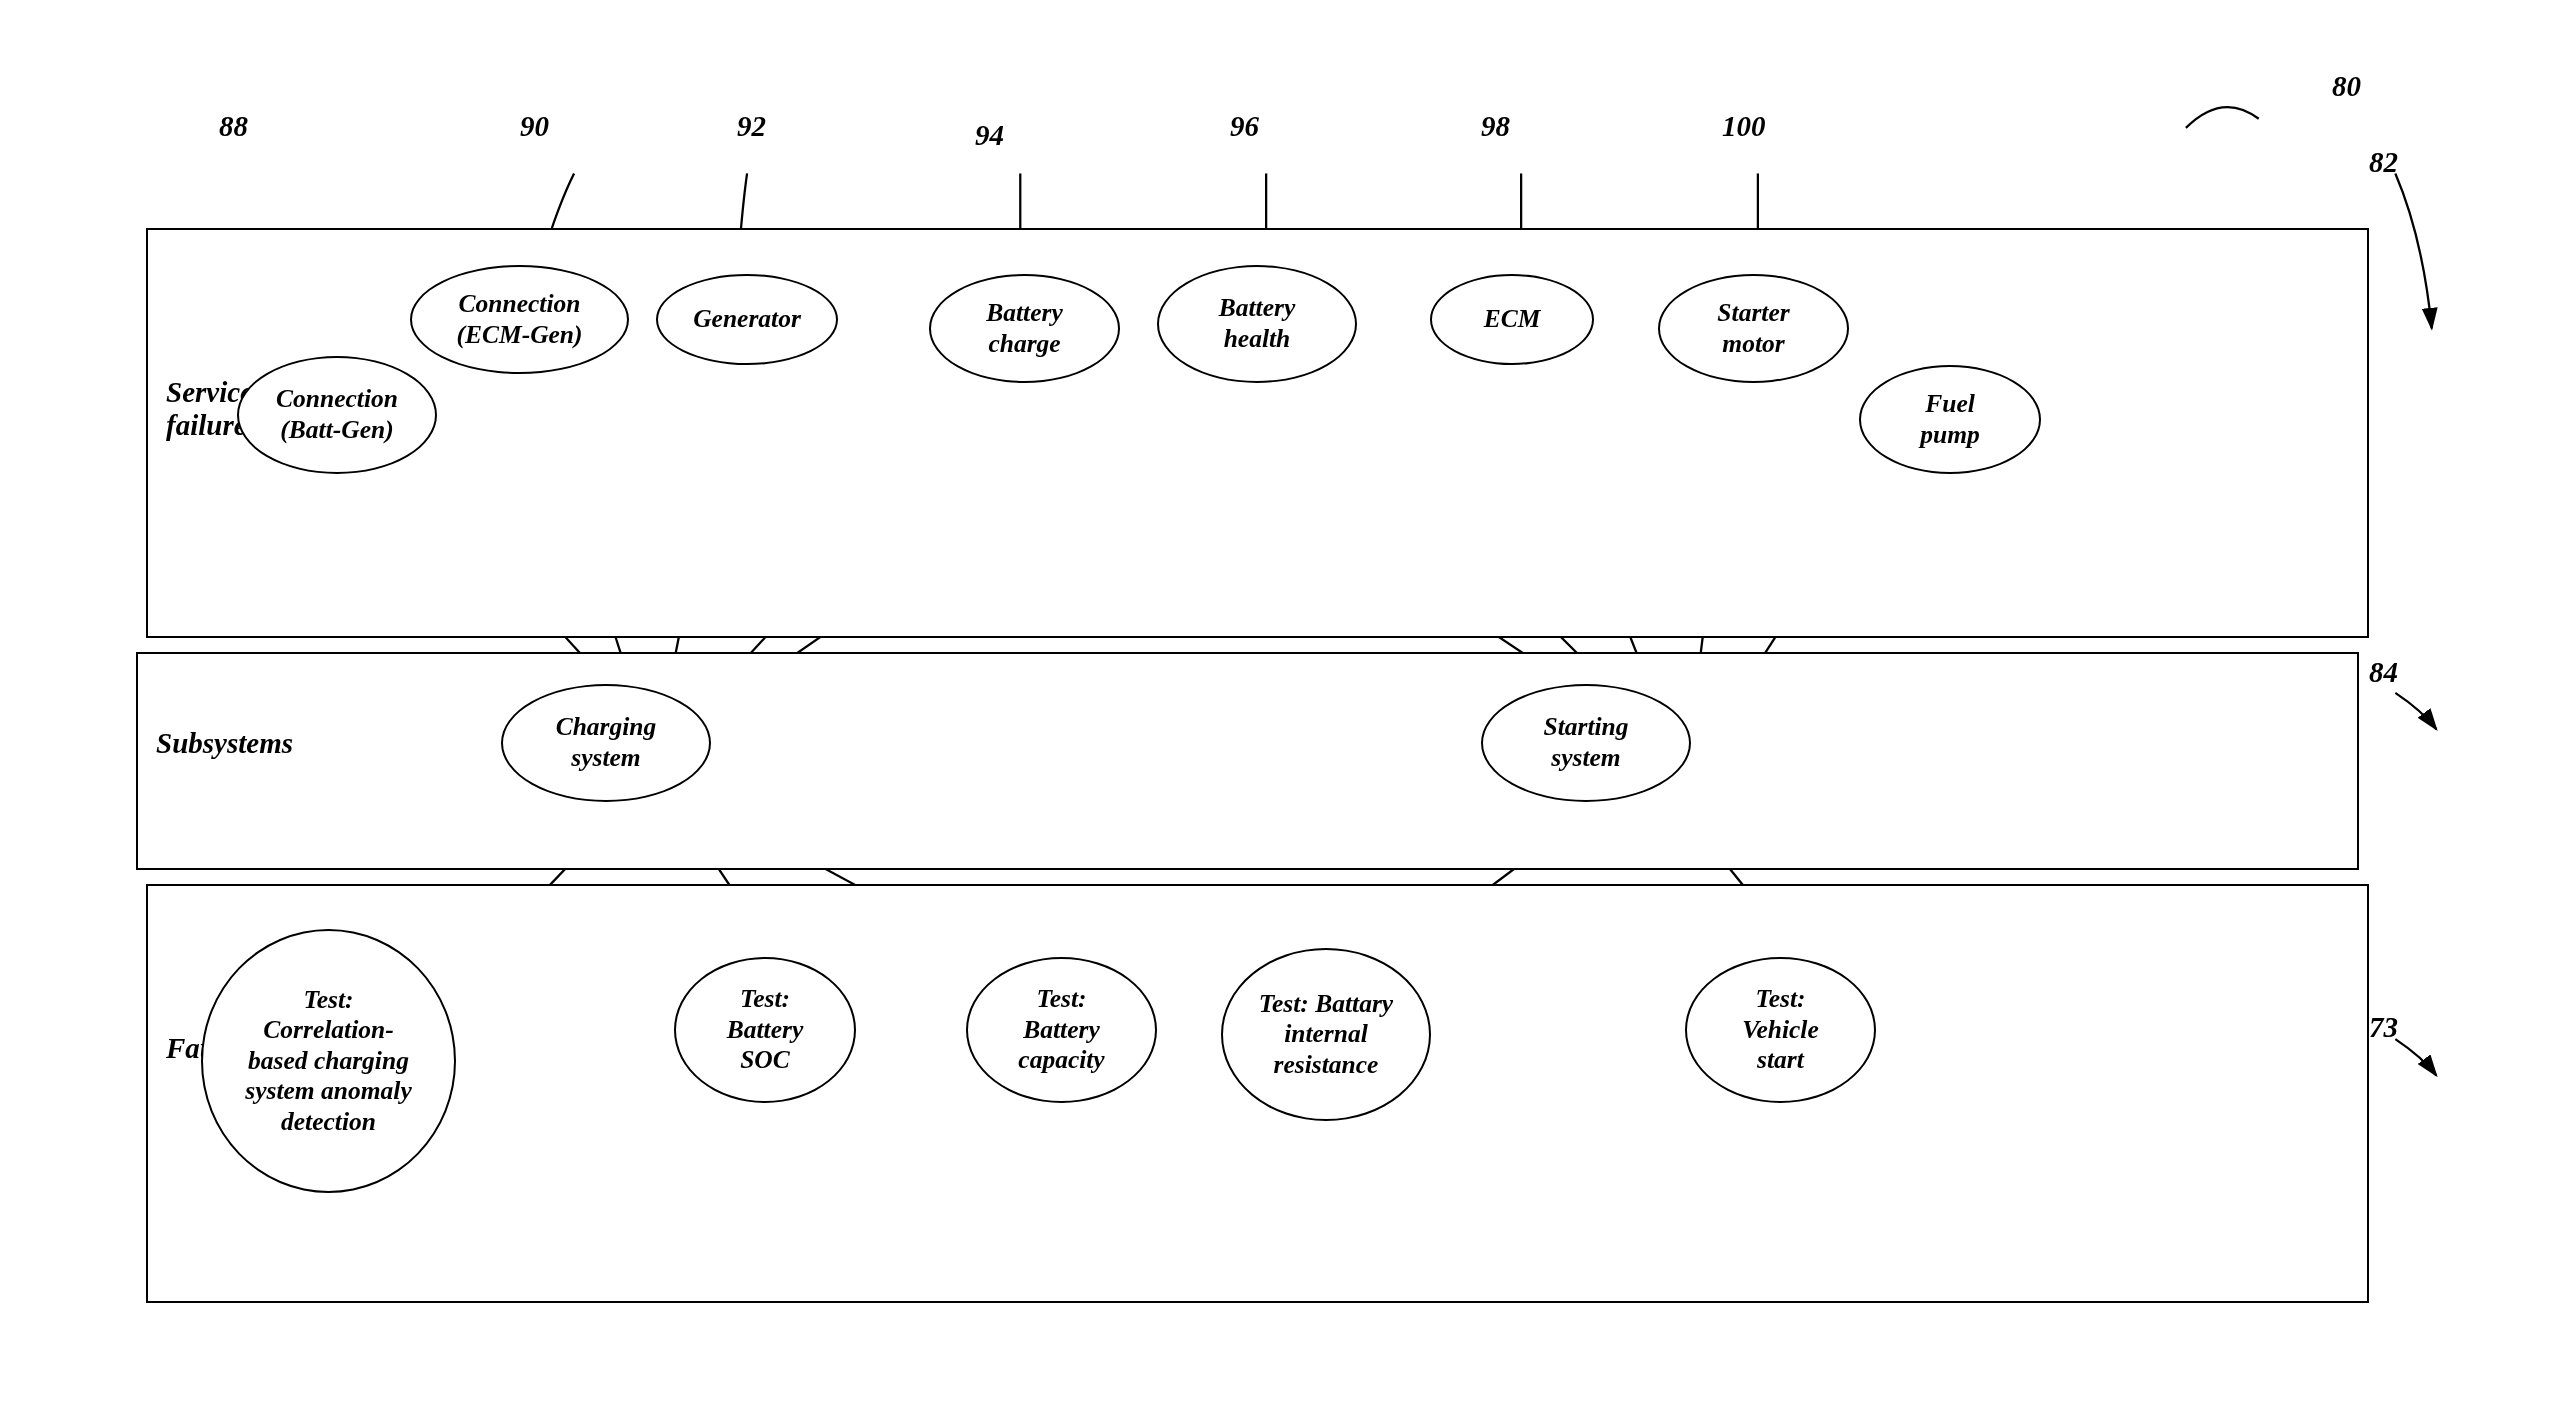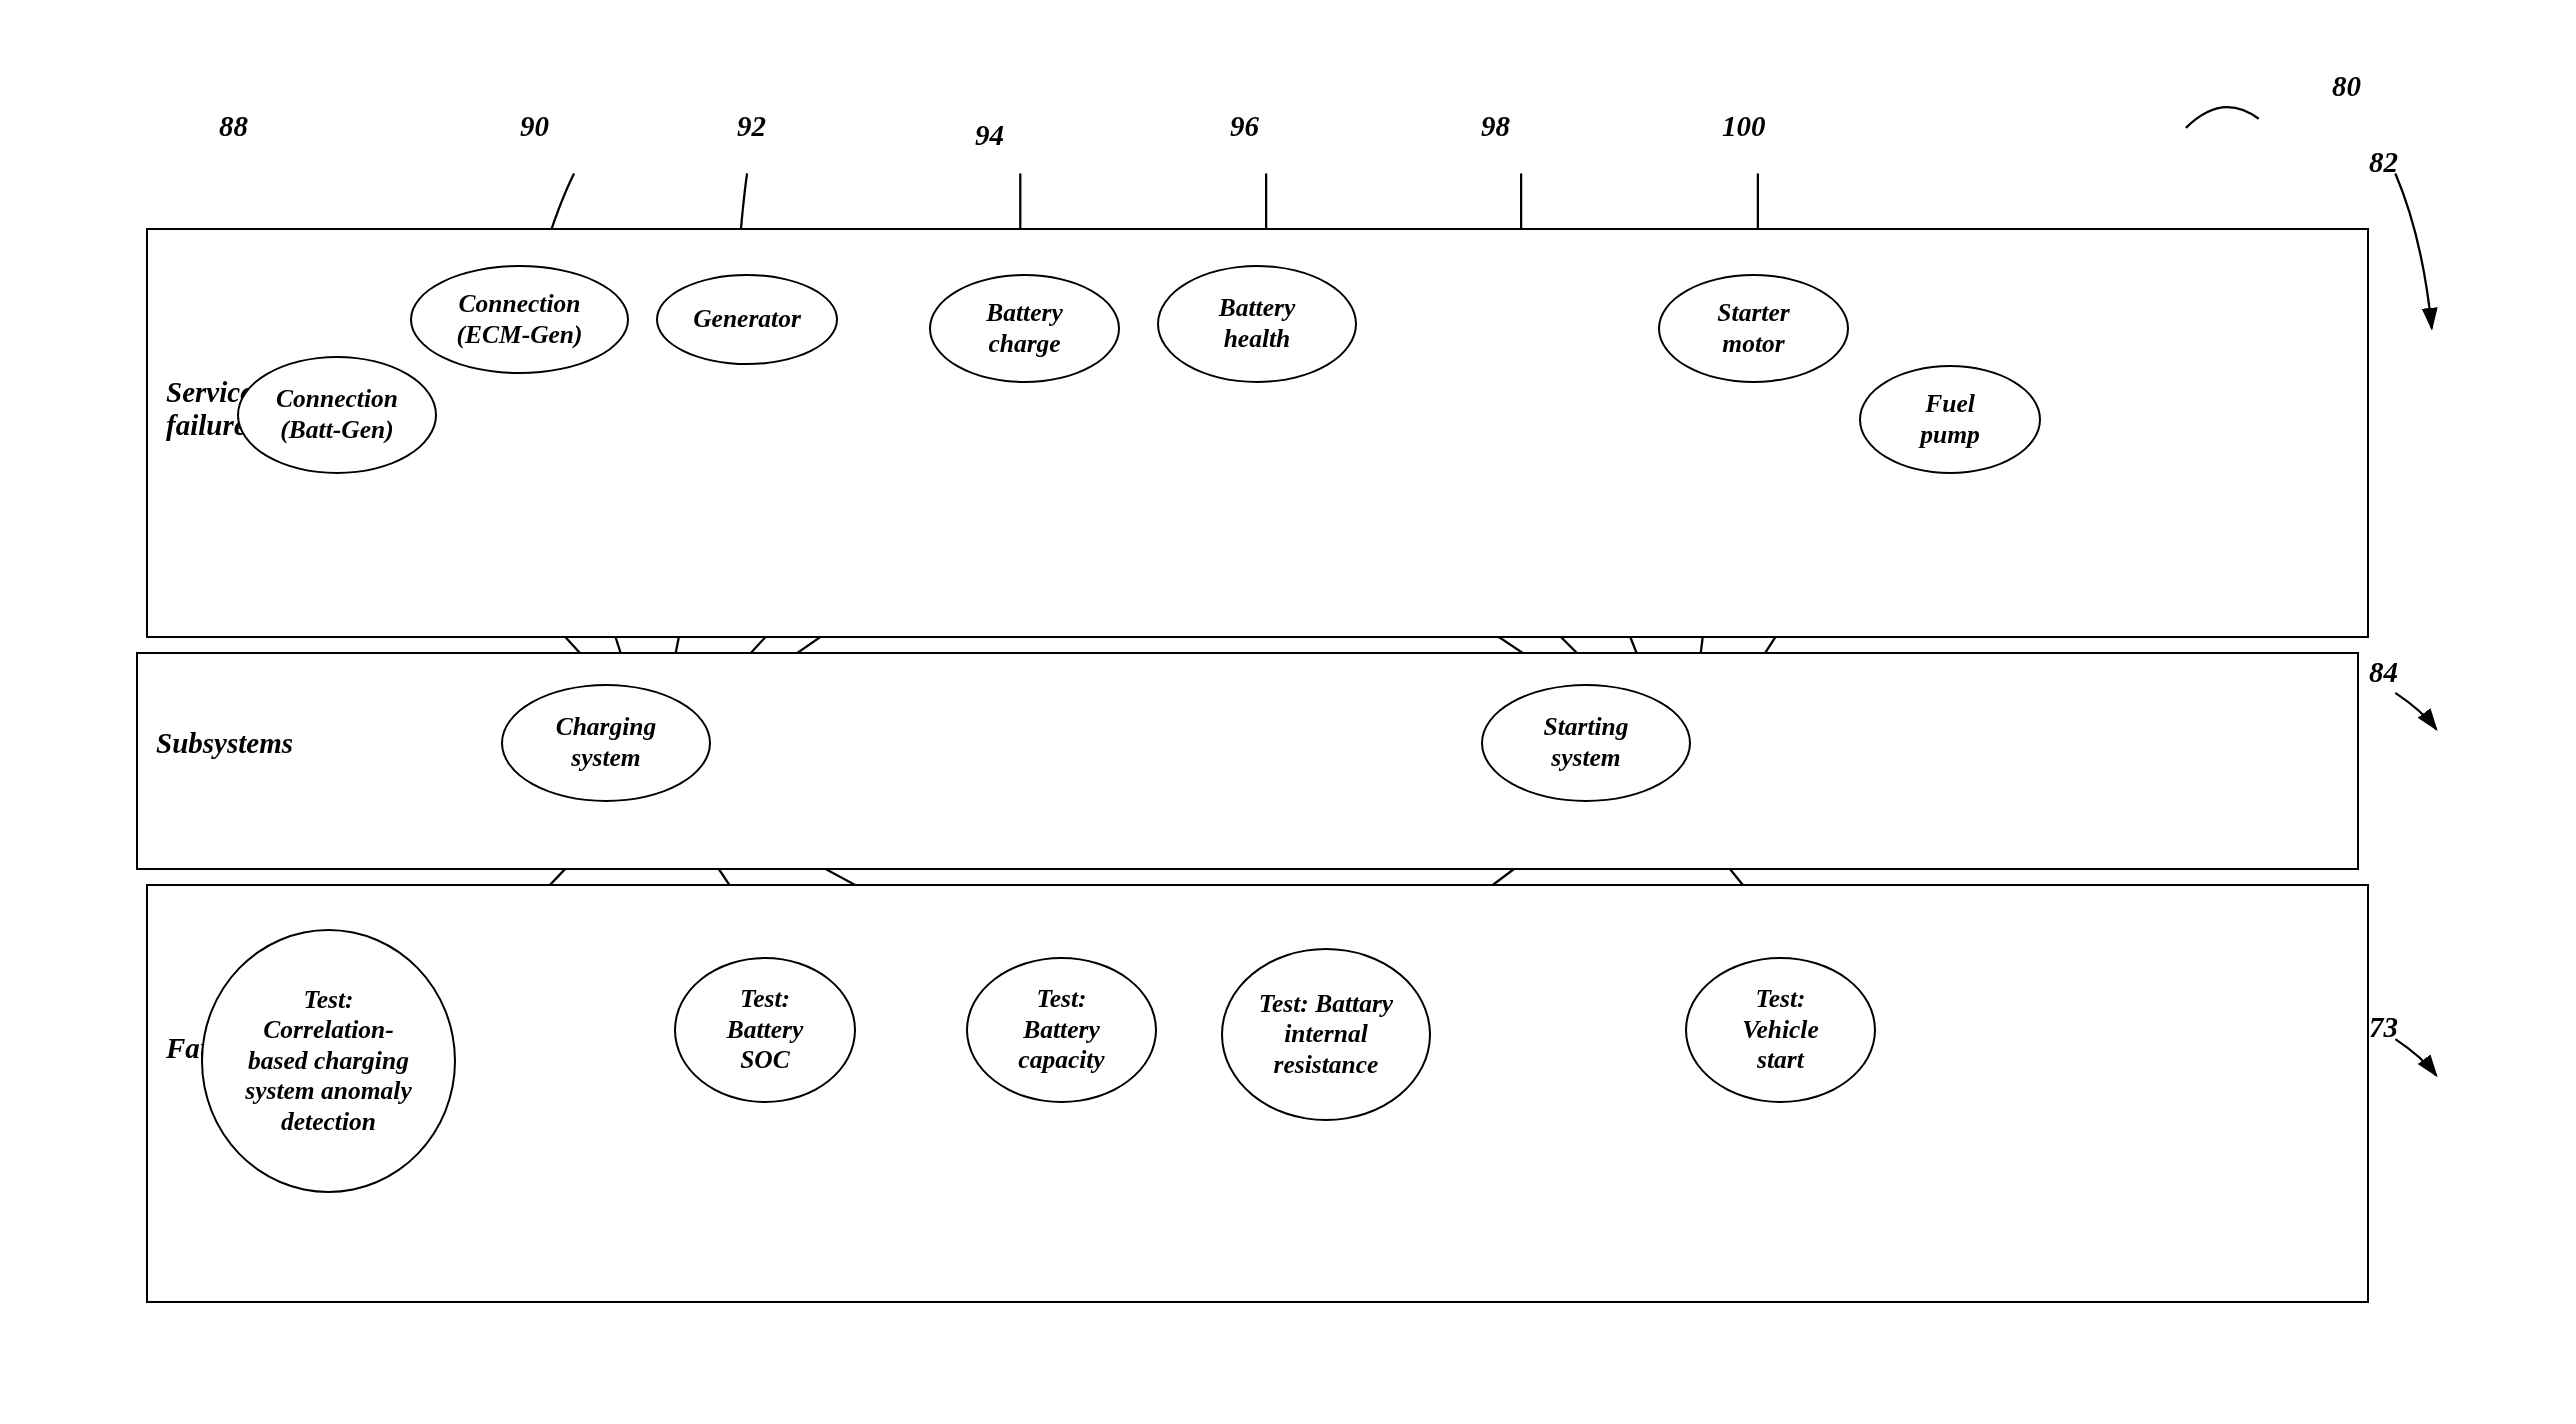--- a/index.html
+++ b/index.html
@@ -194,20 +194,21 @@
   <div class="node" style="top:301px; left:182px; width:200px; height:118px;">Connection<br>(Batt-Gen)</div>
 
   <div class="node" style="top:210px; left:355px; width:219px; height:109px;">Connection<br>(ECM-Gen)</div>
 
   <div class="node" style="top:219px; left:601px; width:182px; height:91px;">Generator</div>
 
   <div class="node" style="top:219px; left:874px; width:191px; height:109px;">Battery<br>charge</div>
 
   <div class="node" style="top:210px; left:1102px; width:200px; height:118px;">Battery<br>health</div>
 
+  <div class="node" style="top:219px; left:1375px; width:164px; height:91px;">ECM</div>
 
   <div class="node" style="top:219px; left:1603px; width:191px; height:109px;">Starter<br>motor</div>
 
   <div class="node" style="top:310px; left:1804px; width:182px; height:109px;">Fuel<br>pump</div>
 
   <div class="node" style="top:629px; left:446px; width:210px; height:118px;">Charging<br>system</div>
 
   <div class="node" style="top:629px; left:1426px; width:210px; height:118px;">Starting<br>system</div>
 
   <div class="node" style="top:874px; left:146px; width:255px; height:264px;">Test:<br>Correlation-<br>based charging<br>system anomaly<br>detection</div>

